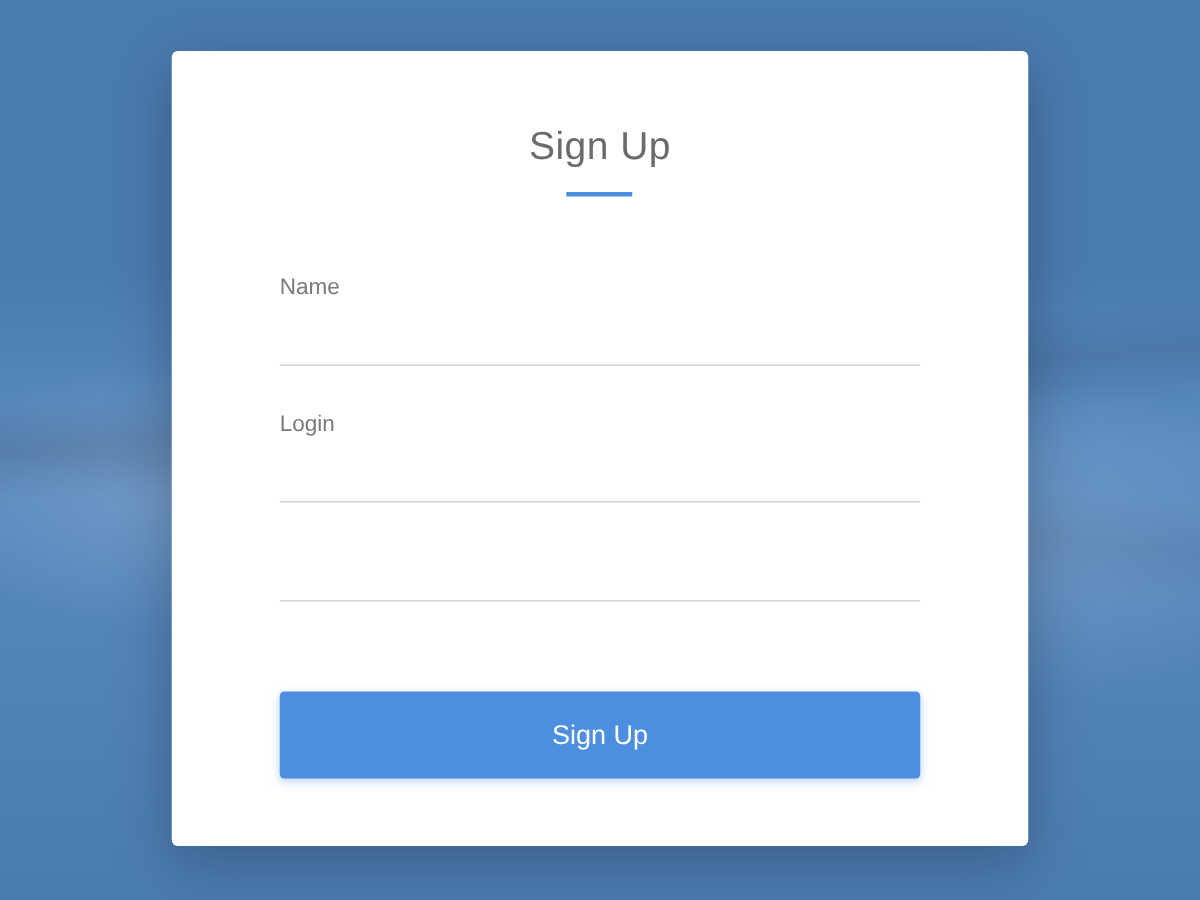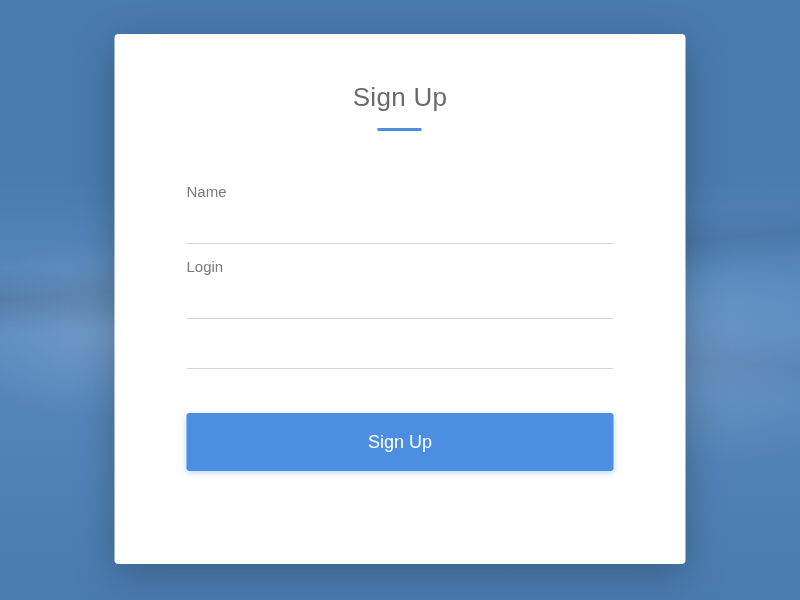--- a/index.html
+++ b/index.html
@@ -65,21 +65,21 @@
       content: '';
       position: absolute;
       bottom: 0;
       left: 50%;
       transform: translateX(-50%);
       width: 44px;
       height: 3px;
       background: #4c8fe0;
     }
     .form-group {
-      margin-bottom: 14px;
+      margin-bottom: 30px;
     }
     .form-label {
       display: block;
       font-size: 15px;
       color: #7a7a7a;
       font-weight: 400;
       margin-bottom: 8px;
     }
     .form-input {
       width: 100%;

